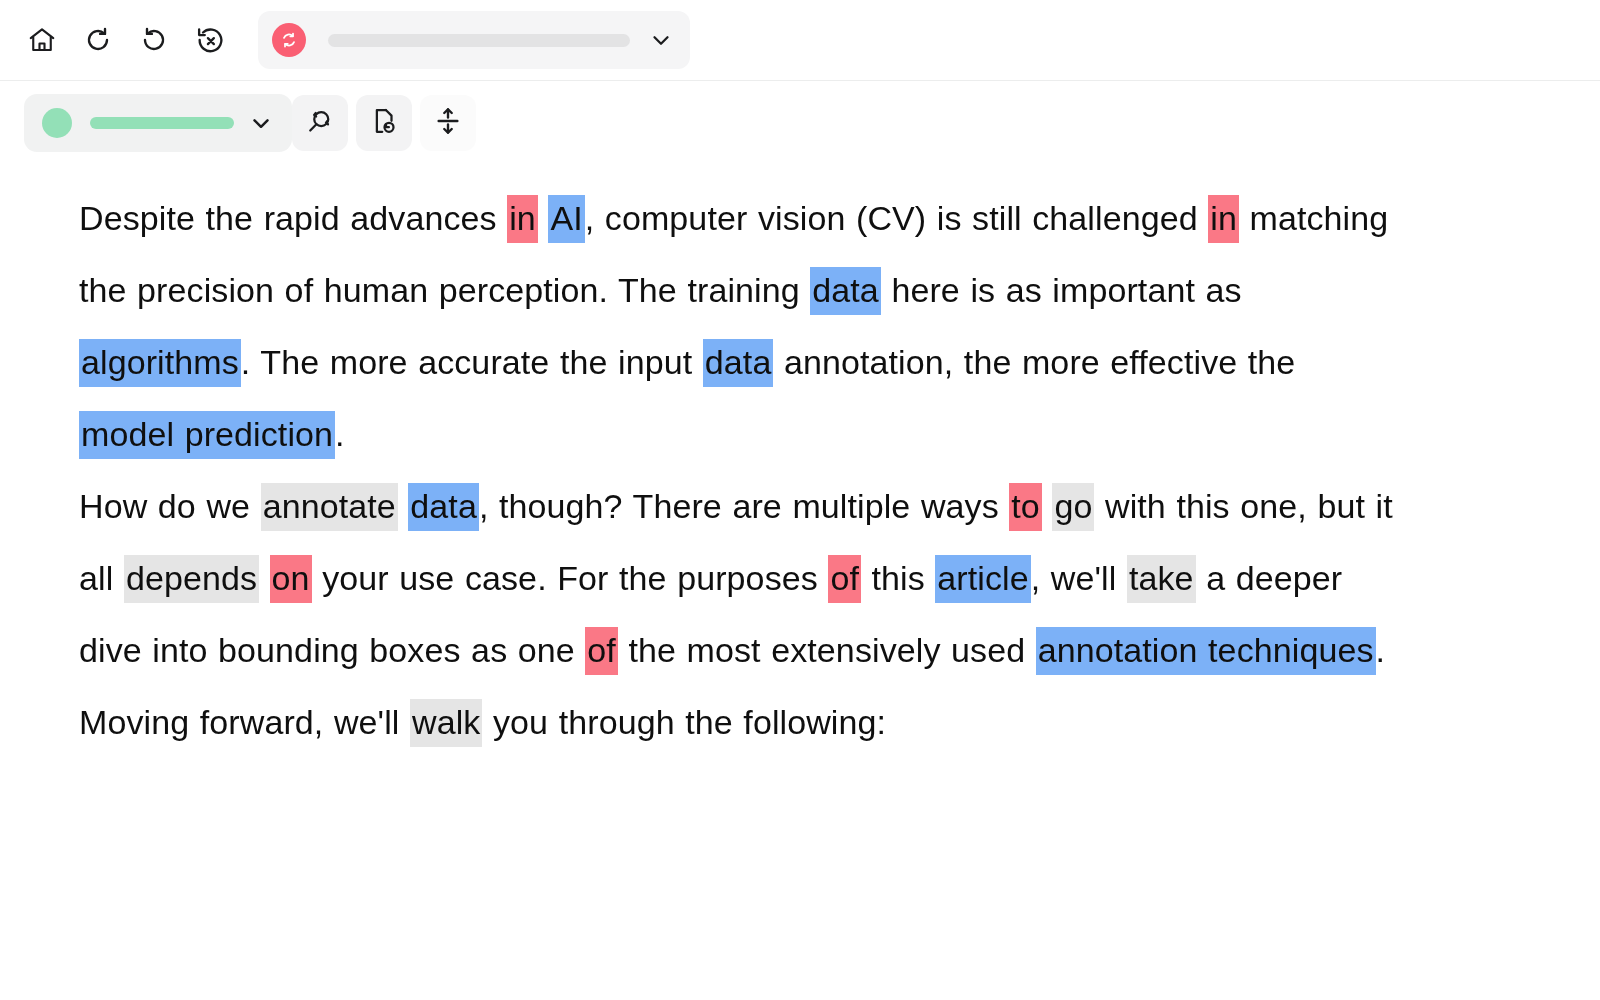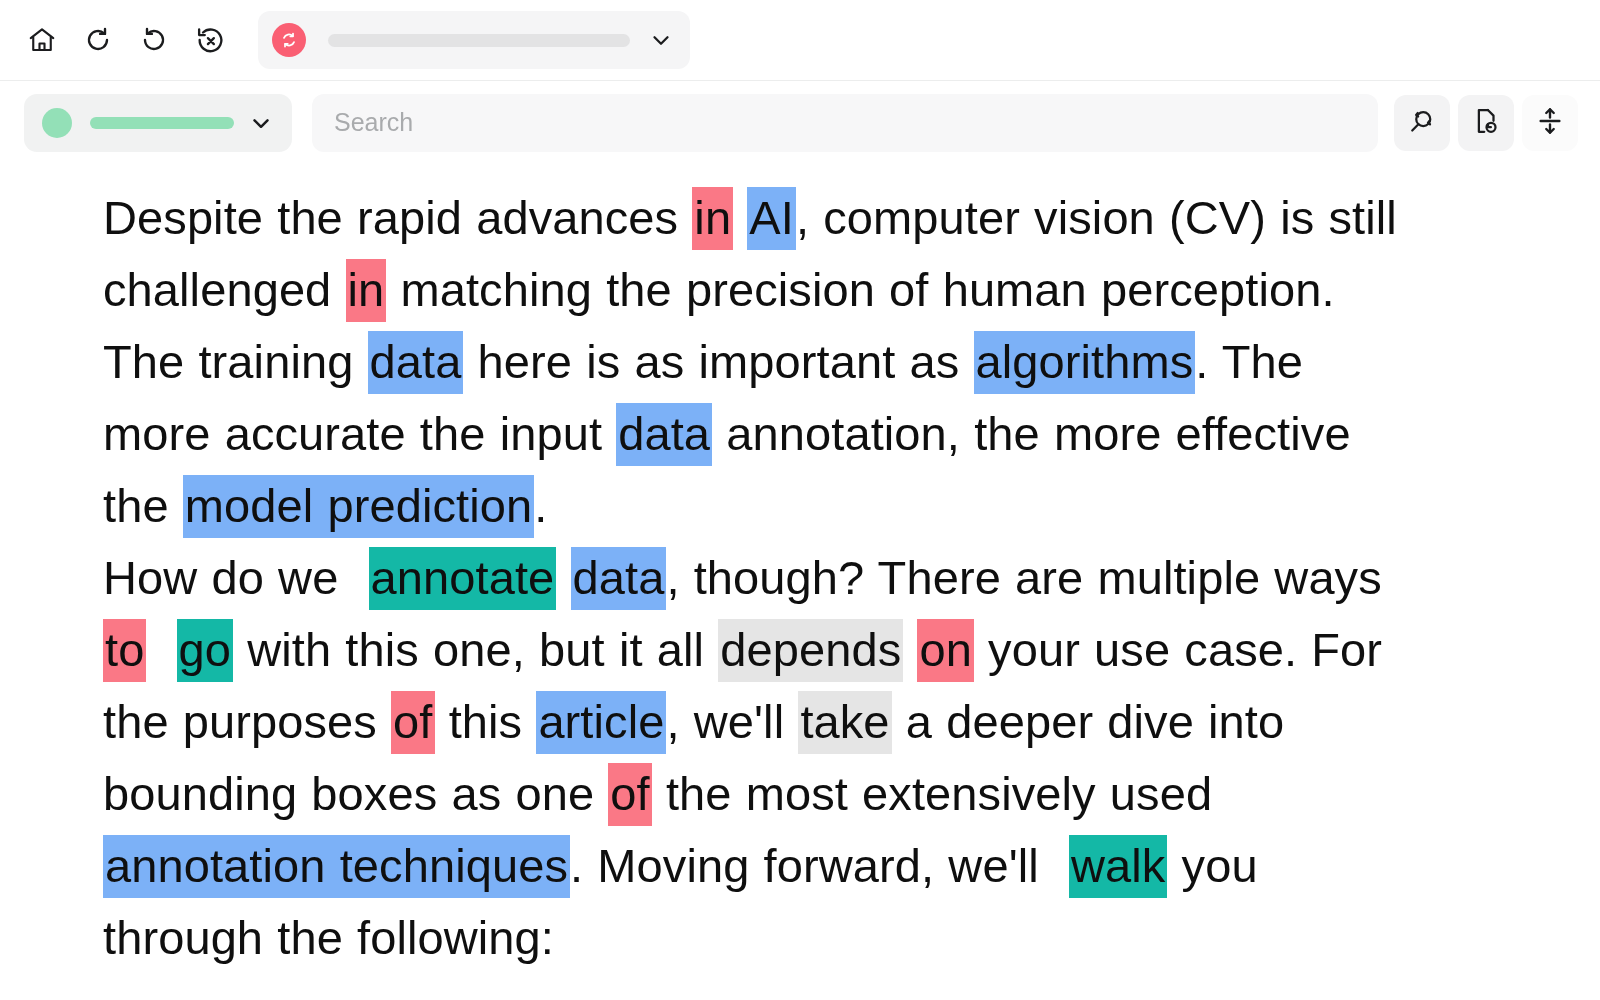--- a/index.html
+++ b/index.html
@@ -136,38 +136,38 @@
     align-items: center;
     justify-content: center;
     border: none;
     cursor: pointer;
     padding: 0;
   }
   .tool-sq.plain { background: #fbfbfb; }
 
   
   .doc-body {
-    padding: 18px 200px 0 103px;
-    font-size: 47px;
+    padding: 18px 200px 0 79px;
+    font-size: 34px;
     line-height: 72px;
     color: #0f0f0f;
     letter-spacing: 0.1px;
     word-spacing: 1px;
   }
   .doc-body p { margin: 0; }
 
   mark {
     color: #0f0f0f;
     background: transparent;
     padding: 4px 2px 6px 2px;
     border-radius: 0;
   }
   mark.hl-red     { background: #fa7886; }
   mark.hl-blue    { background: #7cb1f7; }
-  mark.hl-magenta { background: #14b8a6; margin-left: 16px; }
+  mark.hl-magenta { background: #e5e5e5; }
   mark.hl-violet  { background: #e5e5e5; }
 </style>
 <style>.hl-red{background:#fa7886}.hl-blue{background:#7cb1f7}.hl-magenta{background:#e066f0}.hl-violet{background:#cb7cf5}</style></head>
 <body>
 
 <div class="toolbar-top">
 
   <button class="icon-btn">
     <span>
       <svg width="30" height="30" viewBox="0 0 24 24" fill="none" stroke="#1b1c1e" stroke-width="1.7" stroke-linecap="round" stroke-linejoin="round">
@@ -229,23 +229,20 @@
   <div class="tag-pill">
     <span class="tag-dot" style="background: rgb(147, 224, 183);"></span>
     <span class="tag-skeleton" style="background: rgb(147, 224, 183);"></span>
     <span class="pill-chevron">
       <svg width="26" height="26" viewBox="0 0 24 24" fill="none" stroke="#1b1c1e" stroke-width="2.3" stroke-linecap="round" stroke-linejoin="round">
         <path d="M6 9.5 12 15.5 18 9.5"></path>
       </svg>
     </span>
   </div>
 
-  <div class="search-wrap">
-    <input class="search-input" type="text" placeholder="Search" value="" style="">
-  </div>
 
   <div class="right-tools">
     <button class="tool-sq">
       <span>
         <svg width="30" height="30" viewBox="0 0 24 24" fill="none" stroke="#1b1c1e" stroke-width="1.8" stroke-linecap="round" stroke-linejoin="round">
           <circle cx="13" cy="10.5" r="5.6"></circle>
           <path d="M9.1 14.6 4.2 19.6"></path>
           <path d="M8.6 5.6 7.3 7.1l1.6 1.3"></path>
           <path d="M18.4 14.6l-1.6-1.2 1.3-1.6"></path>
         </svg>

